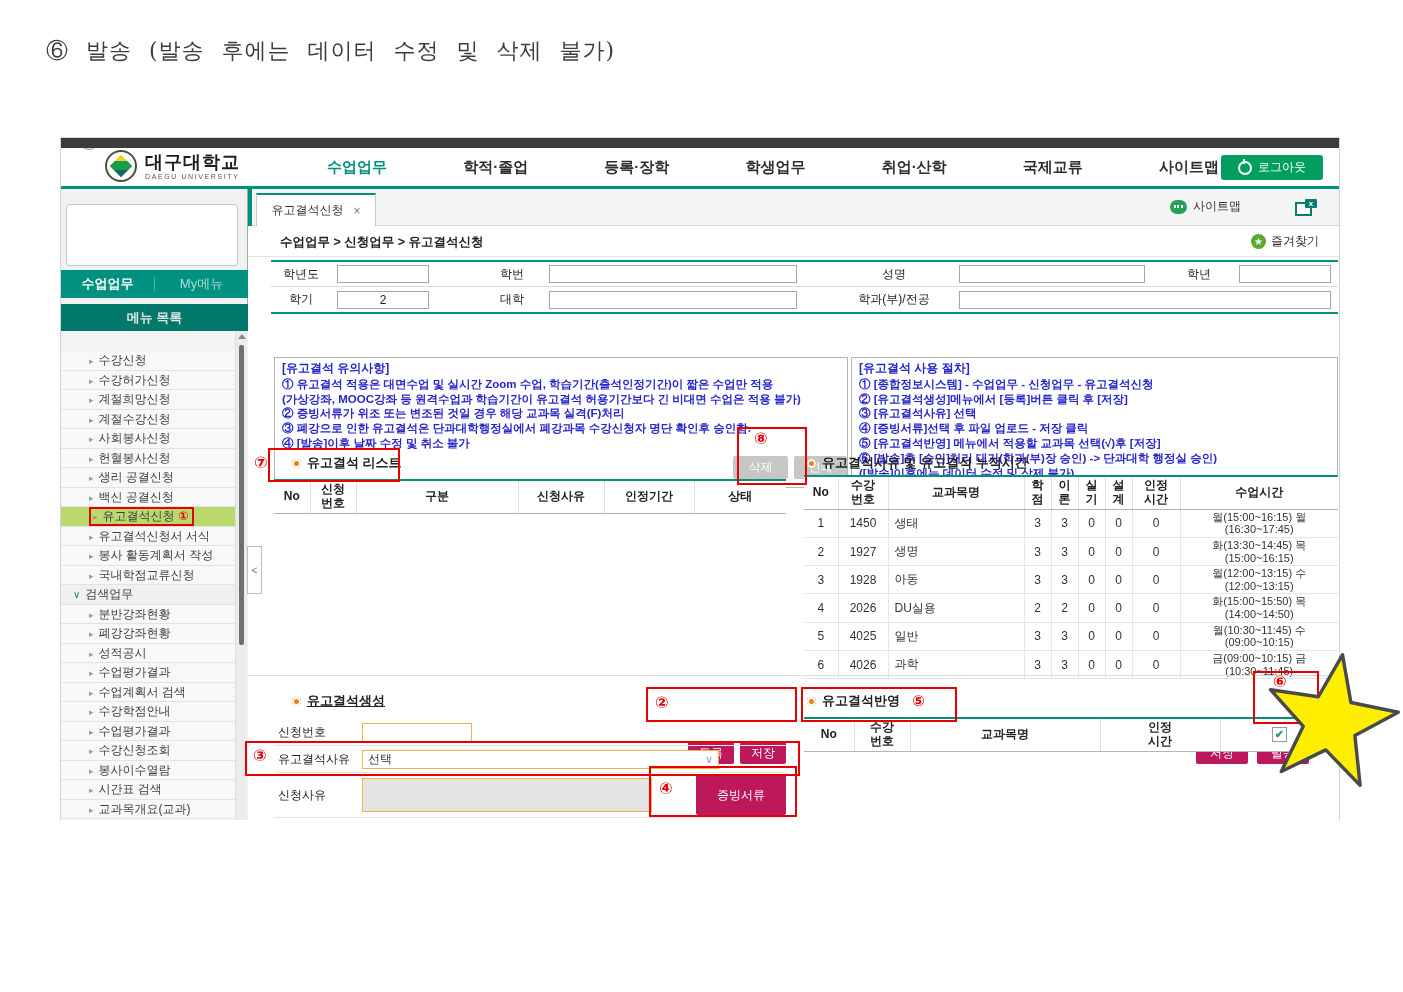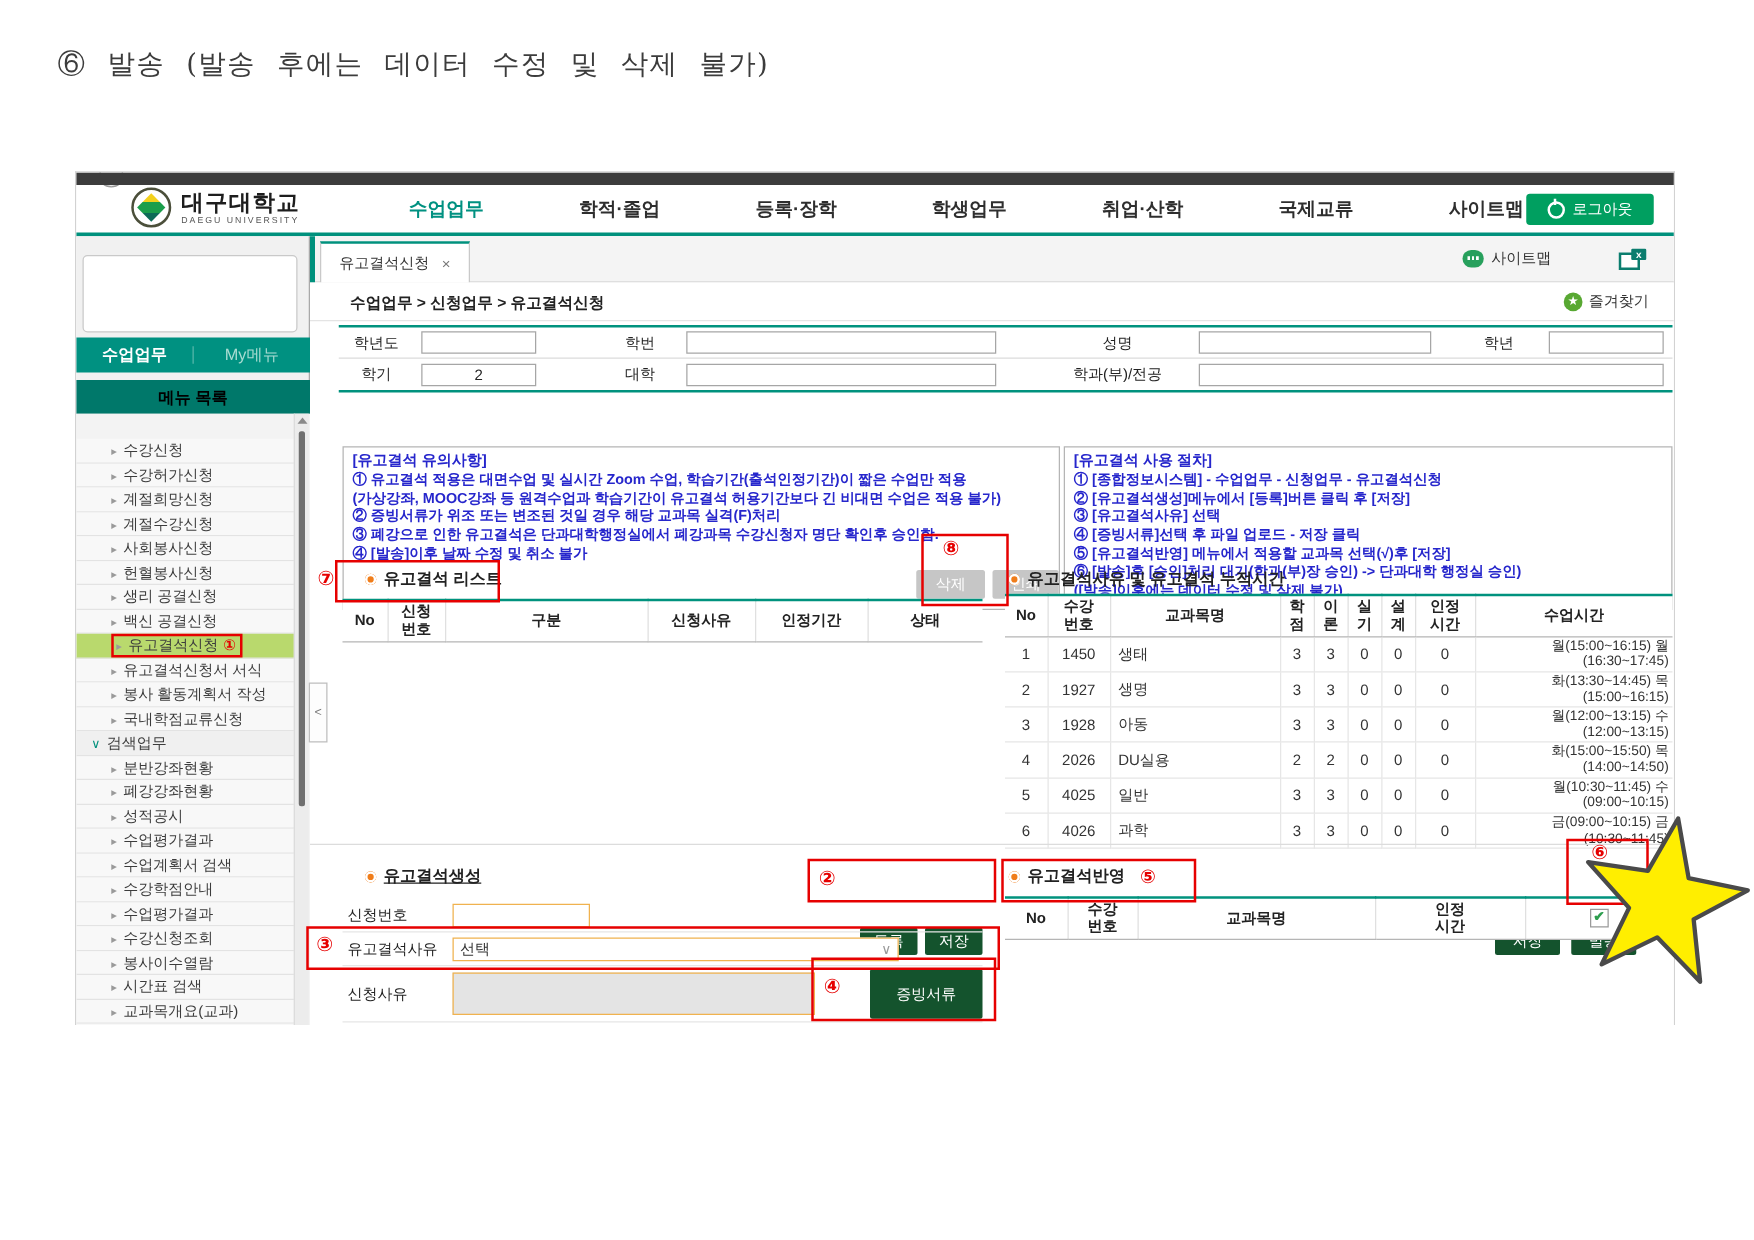--- a/index.html
+++ b/index.html
@@ -37,21 +37,21 @@
   .sidebar{position:absolute;left:0;top:51px;width:187px;height:632px;background:#f1f1f1;
            border-right:1px solid #a9a9a9;box-sizing:border-box;}
   .side-whitebox{position:absolute;left:5px;top:15px;width:170px;height:60px;background:#fff;
                  border:1px solid #c9c9c9;border-radius:4px;}
   .side-tabs{position:absolute;left:0;top:81px;width:187px;height:28px;background:#009181;
              display:flex;align-items:center;}
   .side-tab{flex:1;text-align:center;font-size:13px;font-weight:bold;color:#fff;}
   .side-tab.dim{color:#a7dcd2;font-weight:normal;}
   .side-tab-div{width:1px;height:14px;background:#57b7aa;}
   .menu-band{position:absolute;left:0;top:115px;width:187px;height:27px;background:#00786a;
-             color:#000000;font-size:13px;font-weight:bold;display:flex;align-items:center;justify-content:center;}
+             color:#e5e5e5;font-size:13px;font-weight:bold;display:flex;align-items:center;justify-content:center;}
   .menu-list{position:absolute;left:0;top:142px;width:187px;height:490px;background:#f3f3f3;overflow:hidden;}
   .menu-items{position:absolute;left:0;top:20px;width:176px;}
   .menu-item{height:19.5px;line-height:19.5px;font-size:12px;color:#3c3c3c;border-bottom:1px solid #e3e3e3;
              padding-left:28px;white-space:nowrap;box-sizing:border-box;cursor:pointer;background:#f8f8f8;}
   .menu-item .mi-arrow{color:#9a9a9a;font-size:9px;margin-right:5px;}
   .menu-item.category{padding-left:12px;background:#f0f0f0;}
   .menu-item.category .mi-arrow{color:#00917d;font-size:10px;}
   .menu-item.active{background:#b9d96d;}
   .menu-item.active .active-wrap{border:2px solid #e60000;padding:0 3px 1px 2px;}
   .menu-item.clipped{height:7px;overflow:hidden;}
@@ -111,28 +111,28 @@
           border-bottom:1px solid #b5b5b5;white-space:pre-line;line-height:1.15;padding:2px 0;vertical-align:middle;}
   .tbl th:last-child{border-right:none;}
   .tbl td{font-size:12px;color:#333;border-right:1px solid #e6e6e6;border-bottom:1px solid #e6e6e6;
           text-align:center;padding:2px 0;vertical-align:middle;}
   .tbl td:last-child{border-right:none;}
   .teal-top{border-top:2px solid #00927e;}
   .list-tbl{position:absolute;left:26px;top:290px;width:512px;}
   .enr-wrap{position:absolute;left:556px;top:286px;width:534px;}
   .enr-tbl{width:534px;}
   .enr-tbl td:nth-child(3){text-align:left;padding-left:6px;}
-  .enr-tbl td:nth-child(9){text-align:right;font-size:11px;line-height:1.15;padding:1px 3px;}
+  .enr-tbl td:nth-child(9){text-align:center;font-size:11px;line-height:1.15;padding:1px 3px;}
   .refl-tbl{position:absolute;left:556px;top:528px;width:534px;}
   .chk{display:inline-block;width:13px;height:13px;border:1px solid #9a9a9a;background:#fff;
        color:#2e9e4f;font-size:11px;line-height:13px;font-weight:bold;}
   
   .btn{display:flex;align-items:center;justify-content:center;font-size:12px;color:#fff;
        border-radius:2px;cursor:pointer;box-sizing:border-box;}
-  .btn.teal{background:#14532d;}
+  .btn.teal{background:#be185d;}
   .btn.gray{background:#c6c6c6;margin-left:45px;}
   .hr-light{position:absolute;left:0;top:486px;width:1093px;height:1px;background:#dcdcdc;}
   
   .cre-rows{position:absolute;left:26px;top:530px;width:512px;}
   .cre-row{position:relative;height:26px;border-bottom:1px solid #e6e6e6;display:flex;align-items:center;}
   .cre-row.tall{height:44px;}
   .cre-label{width:88px;font-size:12px;color:#222;padding-left:4px;box-sizing:border-box;}
   .oinp{border:1px solid #f0b24f;background:#fff;height:19px;box-sizing:border-box;font-size:12px;
         display:flex;align-items:center;padding:0 5px;color:#333;}
   .oinp.dis{background:#e4e4e4;}

